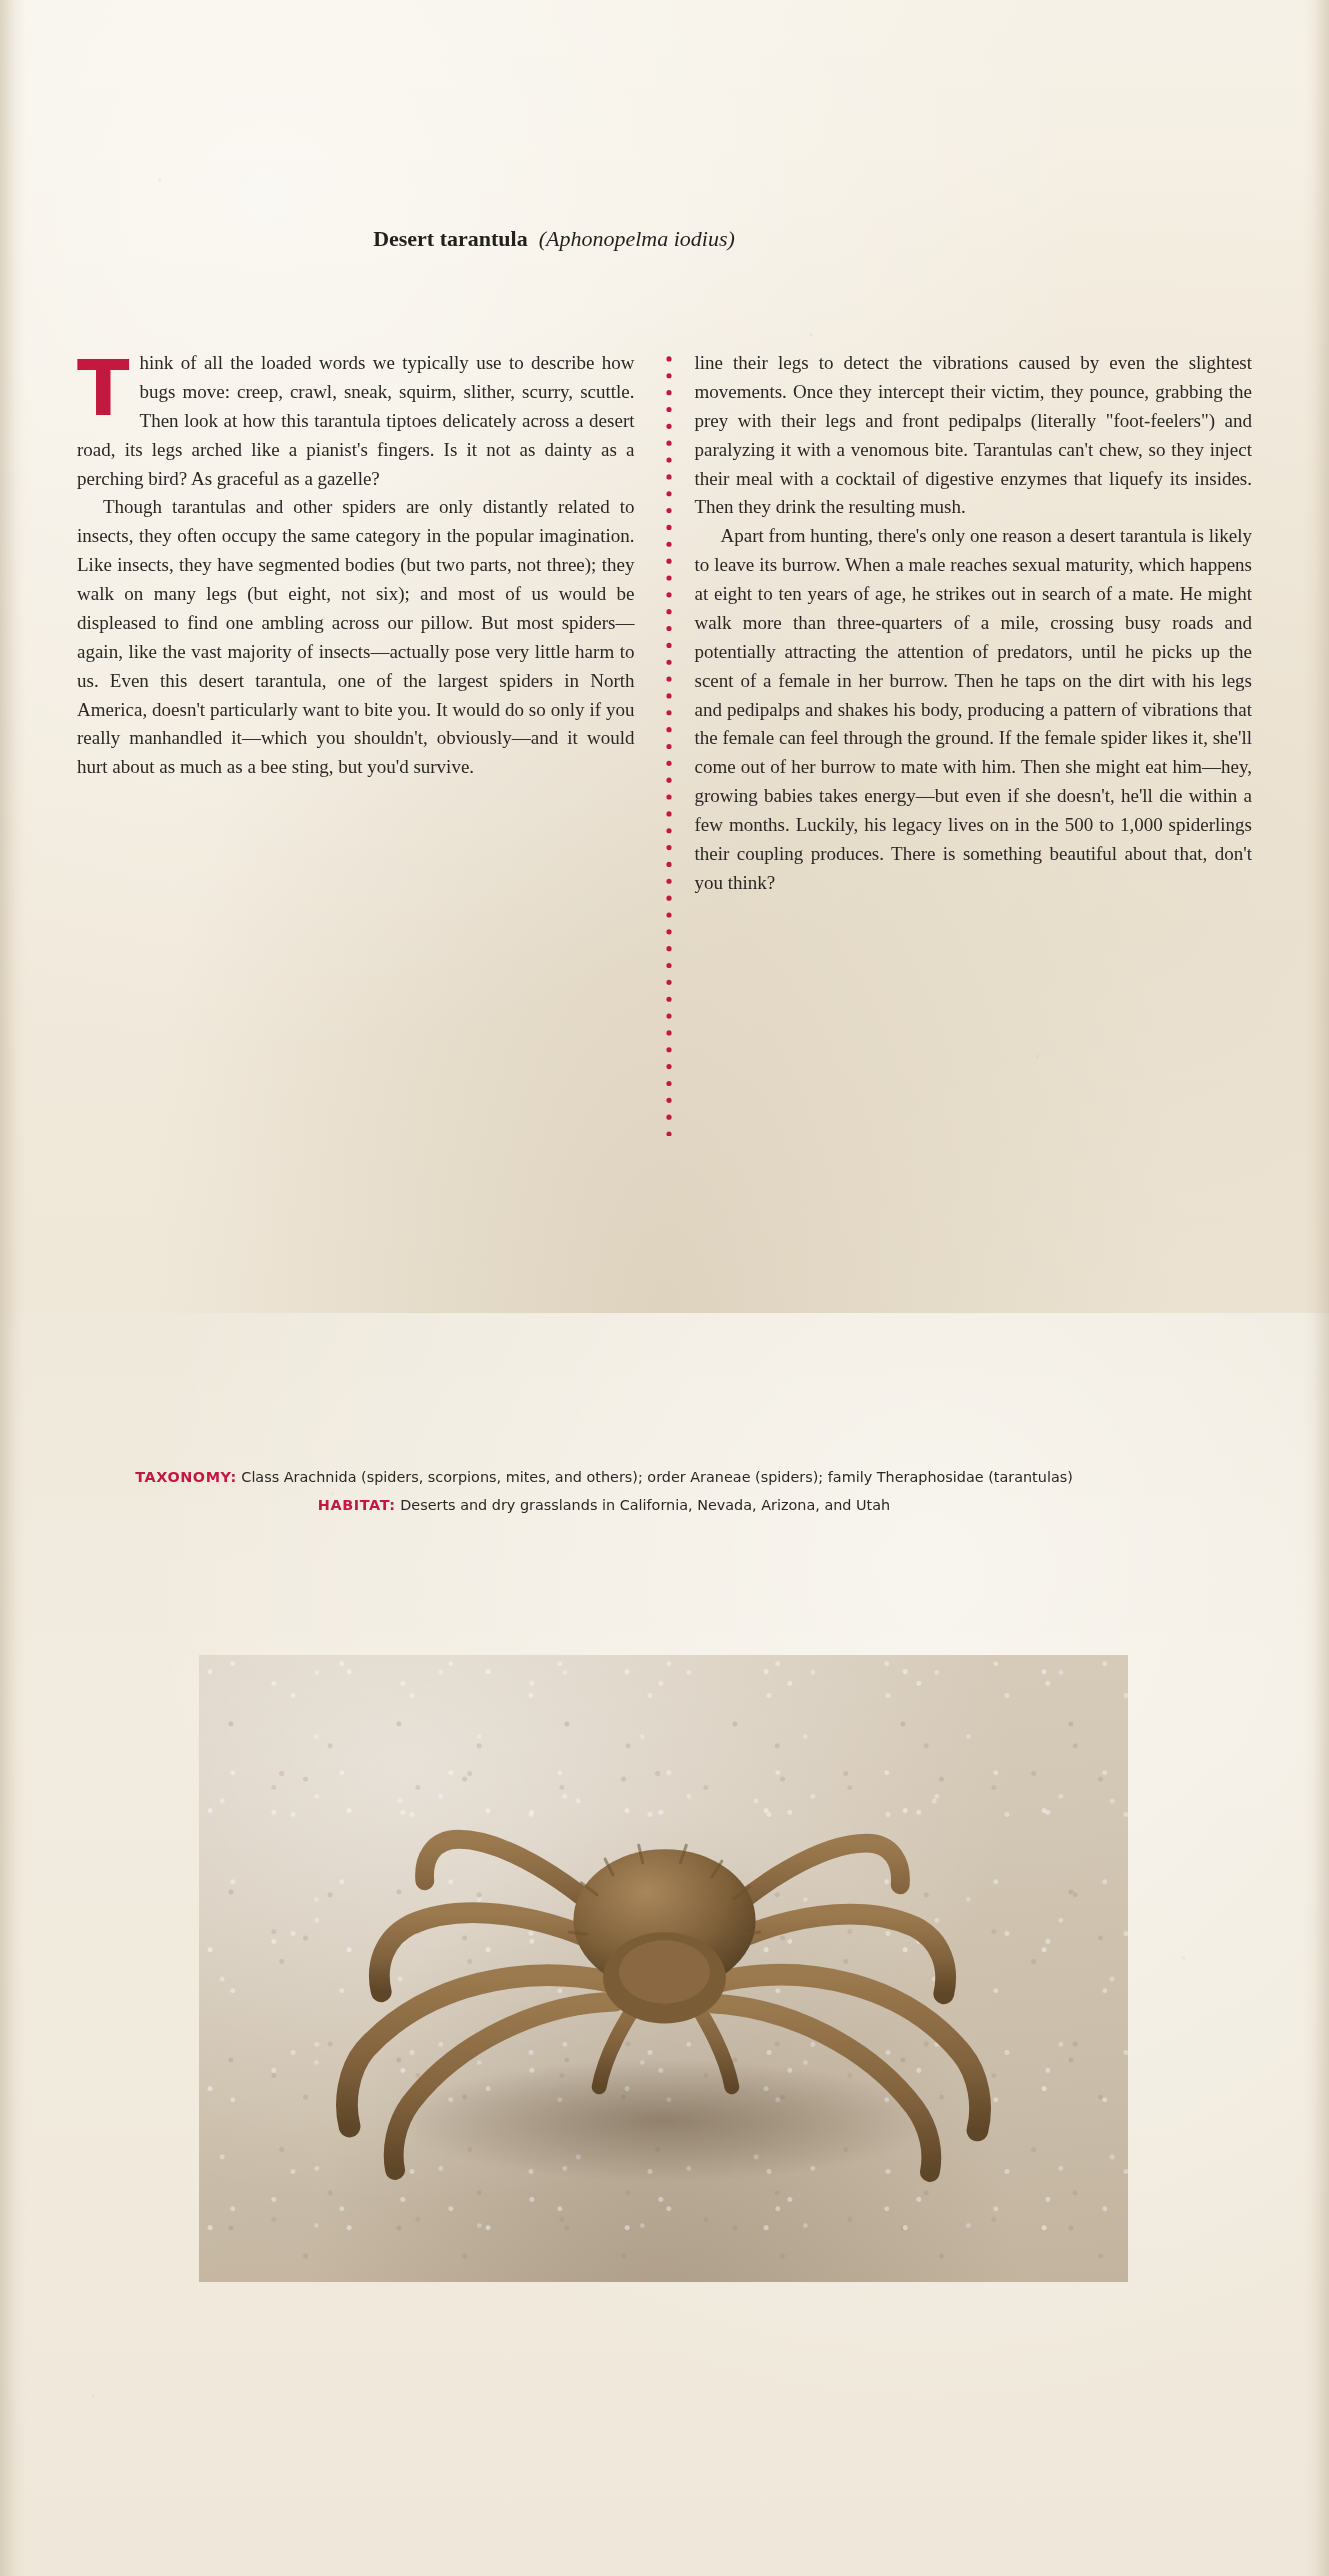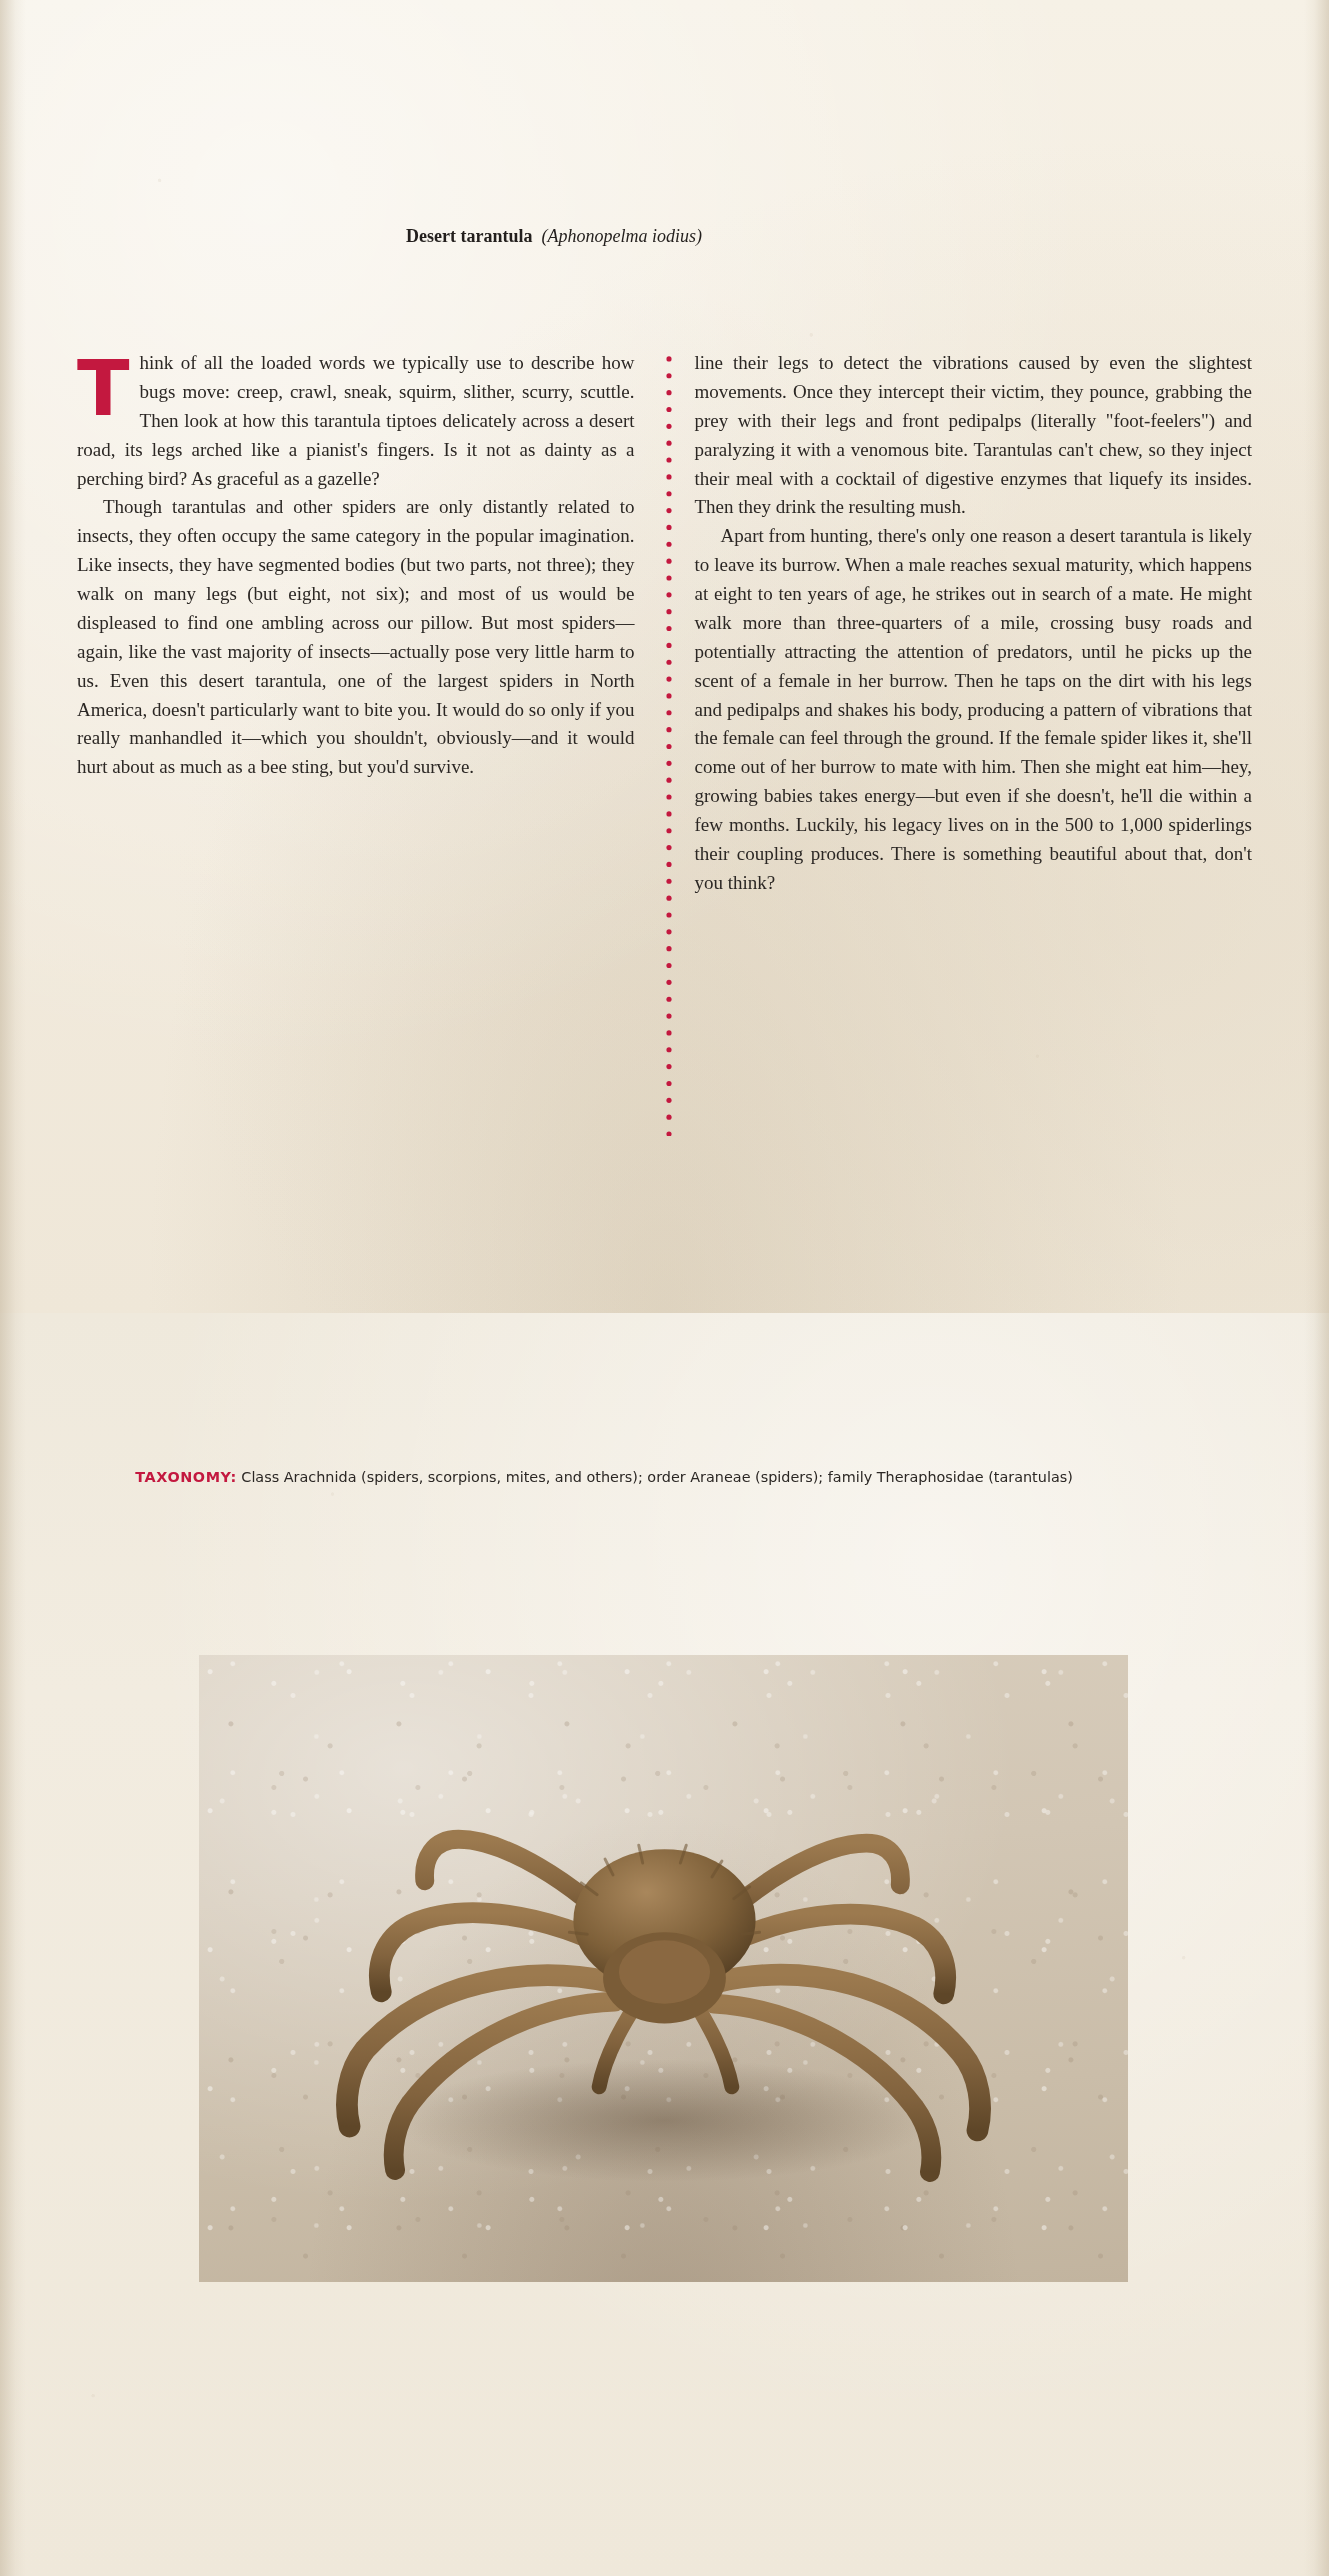--- a/index.html
+++ b/index.html
@@ -85,21 +85,21 @@
     text-shadow: 0 0 1px rgba(195,24,63,0.35);
     line-height: 1;
   }
   .subtitle {
     position: absolute;
     left: 0;
     top: 226px;
     width: 1108px;
     text-align: center;
     font-family: "Liberation Serif", serif;
-    font-size: 18px;
+    font-size: 22px;
     color: #231f1d;
   }
   .subtitle .common {
     font-weight: bold;
   }
   .subtitle .latin {
     font-style: italic;
   }
 
   
@@ -288,20 +288,24 @@
       <p>line their legs to detect the vibrations caused by even the slightest movements. Once they intercept their victim, they pounce, grabbing the prey with their legs and front pedipalps (literally "foot-feelers") and paralyzing it with a venomous bite. Tarantulas can't chew, so they inject their meal with a cocktail of digestive enzymes that liquefy its insides. Then they drink the resulting mush.</p>
       <p>Apart from hunting, there's only one reason a desert tarantula is likely to leave its burrow. When a male reaches sexual maturity, which happens at eight to ten years of age, he strikes out in search of a mate. He might walk more than three-quarters of a mile, crossing busy roads and potentially attracting the attention of predators, until he picks up the scent of a female in her burrow. Then he taps on the dirt with his legs and pedipalps and shakes his body, producing a pattern of vibrations that the female can feel through the ground. If the female spider likes it, she'll come out of her burrow to mate with him. Then she might eat him—hey, growing babies takes energy—but even if she doesn't, he'll die within a few months. Luckily, his legacy lives on in the 500 to 1,000 spiderlings their coupling produces. There is something beautiful about that, don't you think?</p>
     </div>
   </div>
 
   <div class="facts">
     <div>
       <span class="label">TAXONOMY:</span>
       <span>Class Arachnida (spiders, scorpions, mites, and others); order Araneae (spiders); family Theraphosidae (tarantulas)</span>
     </div>
+    <div>
+      <span class="label">HABITAT:</span>
+      <span>Deserts and dry grasslands in California, Nevada, Arizona, and Utah</span>
+    </div>
   </div>
 
   <div class="photo">
     <div class="photo-inner"></div>
     <div class="sand-grain"></div>
     <svg class="spider-svg" width="929" height="627" viewBox="0 0 938 633" xmlns="http://www.w3.org/2000/svg">
       <defs>
         <linearGradient id="legGrad" x1="0" y1="0" x2="0" y2="1">
           <stop offset="0%" stop-color="#9c7a4f"></stop>
           <stop offset="55%" stop-color="#82633e"></stop>

